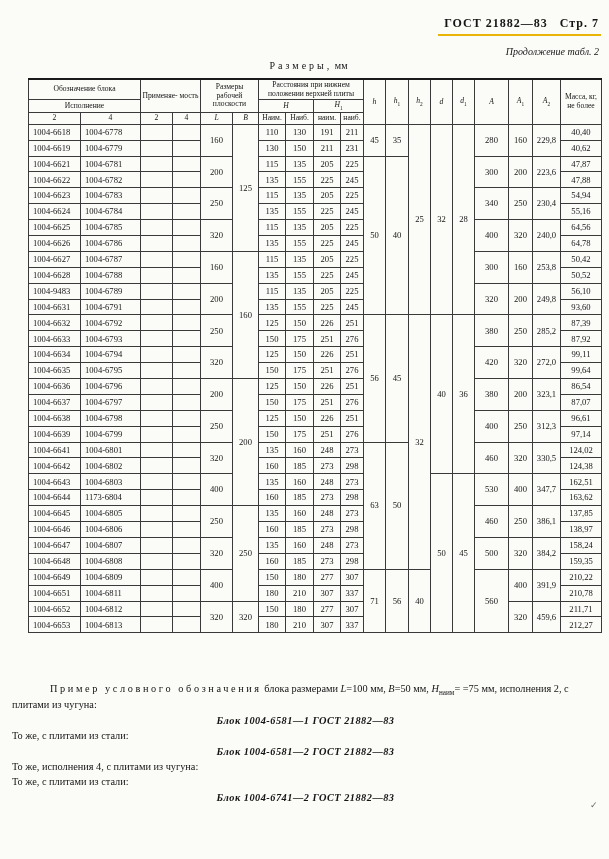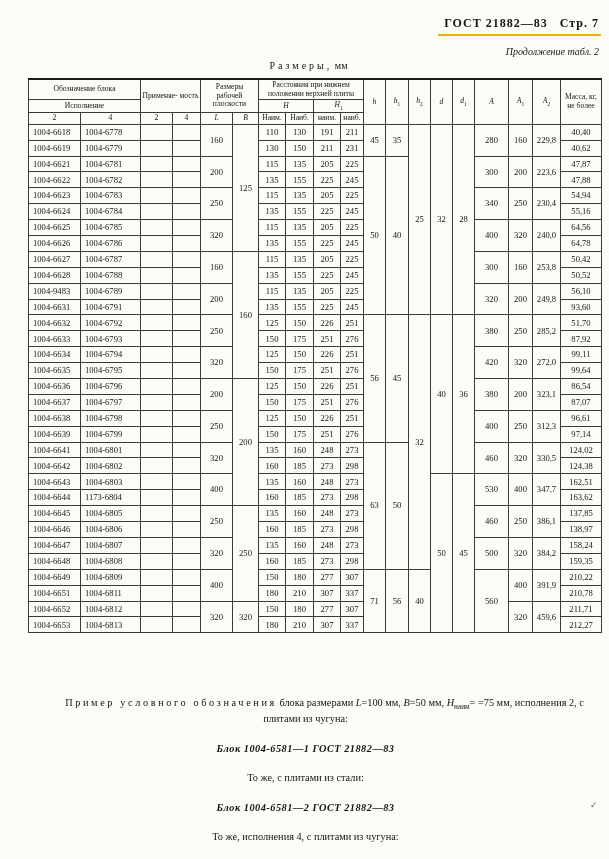--- a/index.html
+++ b/index.html
@@ -34,21 +34,21 @@
   thead tr:first-child th{border-top:2.5px solid #1a1a1a;}
   tbody td{
     font-size:8.6px;line-height:1;height:14.9px;padding:0 1px;
     text-align:center;vertical-align:middle;white-space:nowrap;
   }
   tbody td.des{text-align:left;padding-left:4px;}
   i.sym{font-style:italic;font-family:"Liberation Serif",serif;}
   sub{font-size:70%;}
   
   .footer{position:absolute;top:680px;left:10px;right:8px;font-size:10.3px;line-height:1.3;}
-  .footer p{margin:16px;text-align:center;}
+  .footer p{margin:2px;}
   .example-intro{text-indent:38px;}
   .spaced{letter-spacing:2.6px;}
   .desig{text-align:center;font-style:italic;font-weight:bold;letter-spacing:.5px;}
   .tozhe{margin-left:28px;}
   .checkmark{position:absolute;left:590px;top:800px;font-size:9px;color:#666;}
 </style>
 </head>
 <body>
 
 <div class="page">
@@ -298,21 +298,21 @@
             <td>226</td>
             <td>251</td>
             <td rowspan="8">56</td>
             <td rowspan="8">45</td>
             <td rowspan="16">32</td>
             <td rowspan="10">40</td>
             <td rowspan="10">36</td>
             <td rowspan="2">380</td>
             <td rowspan="2">250</td>
             <td rowspan="2">285,2</td>
-            <td>51,70</td>
+            <td>87,39</td>
           </tr>
           <tr>
             <td class="des">1004-6633</td>
             <td class="des">1004-6793</td>
             <td></td>
             <td></td>
             <td>150</td>
             <td>175</td>
             <td>251</td>
             <td>276</td>

